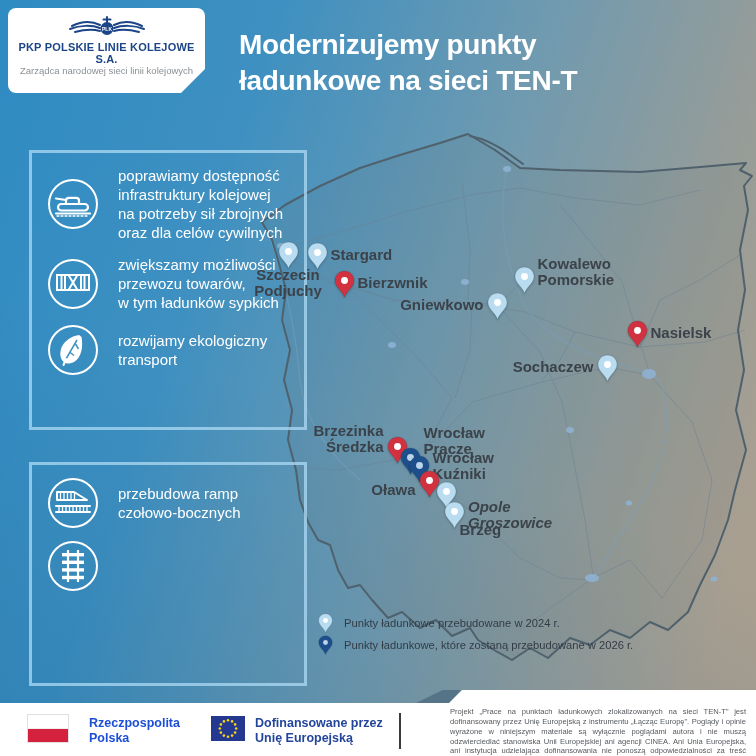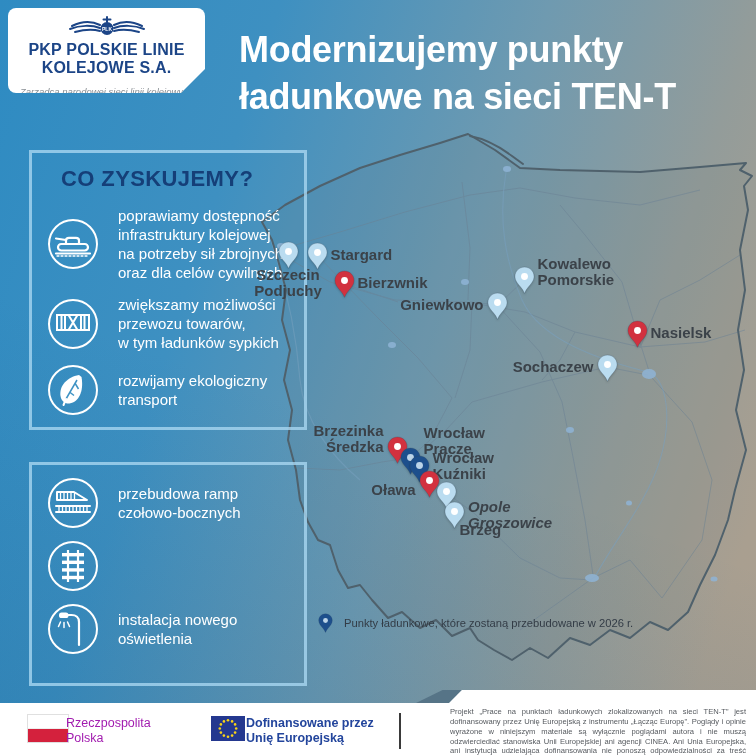--- a/index.html
+++ b/index.html
@@ -6,23 +6,23 @@
   *{box-sizing:border-box;font-family:"Liberation Sans",sans-serif;}
   .stage{position:relative;width:756px;height:756px;overflow:hidden;
     background:
       linear-gradient(200deg, rgba(0,0,0,0) 55%, rgba(13,88,140,.22) 100%),
       linear-gradient(108deg,#2e8bc2 0%,#3e90c1 28%,#6f9ab0 55%,#939c9a 76%,#a99f90 92%,#ab9f8f 100%);}
   svg{display:block;}
   
   .logo-box{position:absolute;left:8px;top:8px;width:197px;height:85px;background:#fff;
     border-radius:8px;clip-path:polygon(0 0,100% 0,100% calc(100% - 24px),calc(100% - 24px) 100%,0 100%);
     text-align:center;padding-top:7px;}
-  .company{margin-top:2px;font-size:16px;font-weight:700;color:#1c4587;letter-spacing:.2px;}
-  .tagline{margin-top:9px;font-size:9.5px;font-style:italic;color:#8a9095;}
-  .title{position:absolute;left:239px;top:27px;font-size:36px;font-weight:700;color:#fff;line-height:1.3;letter-spacing:-.3px;}
+  .company{margin-top:2px;font-size:11px;font-weight:700;color:#1c4587;letter-spacing:.2px;}
+  .tagline{font-size:9.5px;color:#8a9095;}
+  .title{position:absolute;left:239px;top:27px;font-size:28px;font-weight:700;color:#fff;line-height:1.3;letter-spacing:-.3px;}
   
   .panel{position:absolute;left:29px;width:278px;border:3px solid rgba(168,214,240,.8);padding:13px 6px 0 16px;}
   .panel-benefits{top:150px;height:280px;}
   .panel-scope{top:462px;height:224px;}
   .panel h2{margin:0 0 14px 13px;font-size:22px;font-weight:700;color:#153f78;letter-spacing:.4px;}
   .item{display:flex;align-items:center;gap:20px;margin-bottom:13px;}
   .icircle{flex:0 0 50px;width:50px;height:50px;border:2.5px solid #fff;border-radius:50%;
     display:flex;align-items:center;justify-content:center;}
   .itext{font-size:15px;color:#fff;line-height:1.27;white-space:pre-line;}
   
@@ -38,23 +38,23 @@
   .legend-row .ltext{margin-left:11px;font-size:11.2px;color:#333c46;}
   
   .wedge{position:absolute;left:414px;top:690px;width:62px;height:14px;background:#567487;
     clip-path:polygon(0 100%,46% 0,100% 0,54% 100%);}
   .fineprint-top{position:absolute;left:448px;top:690px;width:308px;height:14px;background:#fff;
     clip-path:polygon(4.5% 0,100% 0,100% 100%,0 100%);}
   .footer{position:absolute;left:0;top:703px;width:756px;height:53px;background:#fff;}
   .pl-flag{position:absolute;left:27px;top:11px;width:42px;height:29px;border:1px solid #e0e0e0;}
   .pl-flag .w{height:50%;background:#fff;border-bottom:1px solid #eee;}
   .pl-flag .r{height:50%;background:#d4213d;}
-  .pl-name{position:absolute;left:66px;top:13px;font-size:12.5px;font-weight:400;color:#a21caf;line-height:1.18;}
+  .pl-name{position:absolute;left:89px;top:13px;font-size:12.5px;font-weight:700;color:#1d4ed8;line-height:1.18;}
   .eu-flag{position:absolute;left:211px;top:13px;}
-  .eu-name{position:absolute;left:246px;top:13px;font-size:12.5px;font-weight:700;color:#23459c;line-height:1.18;}
+  .eu-name{position:absolute;left:255px;top:13px;font-size:12.5px;font-weight:700;color:#23459c;line-height:1.18;}
   .divider{position:absolute;left:399px;top:10px;width:1.5px;height:36px;background:#3a3a3a;}
   .disclaimer{position:absolute;left:450px;top:4px;width:296px;font-size:7.6px;color:#55595e;
     line-height:1.3;text-align:justify;}
 </style>
 </head>
 <body>
 
 <div class="stage">
 
   <svg style="position:absolute;left:0;top:0;pointer-events:none" width="756" height="756" viewBox="0 0 756 756">
@@ -112,21 +112,20 @@
     <div class="company">PKP POLSKIE LINIE KOLEJOWE S.A.</div>
     <div class="tagline">Zarządca narodowej sieci linii kolejowych</div>
   </div>
 
   <div class="title">
     <div>Modernizujemy punkty</div>
     <div>ładunkowe na sieci TEN-T</div>
   </div>
 
   <div class="panel panel-benefits">
-    <h2>CO ZYSKUJEMY?</h2>
     <div class="item">
       <div class="icircle">
         <svg width="44" height="44" viewBox="0 0 44 44" fill="none" stroke="#fff" stroke-width="2.2" stroke-linecap="round">
           <rect x="7" y="22" width="30" height="6.5" rx="3.2"></rect>
           <path d="M15 22 v-3.5 c0-1.6 1.5-2.6 3-2.6 h7 c1.5 0 3 1 3 2.6 V22"></path>
           <line x1="15" y1="18" x2="5" y2="16.5"></line>
           <line x1="5" y1="31.5" x2="39" y2="31.5"></line>
           <line x1="6" y1="34" x2="38" y2="34" stroke-width="1.3" stroke-dasharray="2 2"></line>
         </svg>
       </div>
@@ -187,30 +186,20 @@
           </g>
           <g fill="#fff">
             <rect x="11" y="9" width="22" height="3.4"></rect>
               <rect x="11" y="16.6" width="22" height="3.4"></rect>
             <rect x="11" y="24.2" width="22" height="3.4"></rect>
               <rect x="11" y="31.8" width="22" height="3.4"></rect>
           </g>
         </svg>
       </div>
     </div>
-    <div class="item">
-      <div class="icircle">
-        <svg width="44" height="44" viewBox="0 0 44 44" fill="none" stroke="#fff" stroke-width="2.2" stroke-linecap="round">
-          <path d="M28 38 V15 c0-4.5-3-7-7.5-7 H14"></path>
-          <rect x="8" y="5.5" width="9.5" height="5.5" rx="2.6" fill="#fff" stroke="none"></rect>
-          <path d="M9.5 15 l-2 4.5 M13 15.5 v5 M16.5 15 l2 4.5" stroke-width="1.5"></path>
-        </svg>
-      </div>
-      <div class="itext">instalacja nowego oświetlenia</div>
-    </div>
   </div>
 
   <div style="position:absolute;left:0;top:0;width:756px;height:756px;pointer-events:none;">
       <div class="pin-wrap" style="left: 277.5px; top: 241px;">
         <svg width="21" height="28" viewBox="0 0 22 29">
     <path d="M11 1C5.3 1 1 5.4 1 10.9c0 4.3 2.9 7.4 5.9 10.9 1.7 2 3.2 4.2 4.1 6.7.9-2.5 2.4-4.7 4.1-6.7 3-3.5 5.9-6.6 5.9-10.9C21 5.4 16.7 1 11 1Z" fill="#badcf0" stroke="rgba(55,75,95,.35)" stroke-width=".8"></path>
     <circle cx="11" cy="10.8" r="3.6" fill="#ffffff"></circle>
         </svg>
         <div class="pin-label side-below">Szczecin
 Podjuchy</div>
@@ -298,20 +287,27 @@
         <svg width="21" height="28" viewBox="0 0 22 29">
     <path d="M11 1C5.3 1 1 5.4 1 10.9c0 4.3 2.9 7.4 5.9 10.9 1.7 2 3.2 4.2 4.1 6.7.9-2.5 2.4-4.7 4.1-6.7 3-3.5 5.9-6.6 5.9-10.9C21 5.4 16.7 1 11 1Z" fill="#badcf0" stroke="rgba(55,75,95,.35)" stroke-width=".8"></path>
     <circle cx="11" cy="10.8" r="3.6" fill="#ffffff"></circle>
         </svg>
         <div class="pin-label side-right" style="top: 14px;">Opole
 Groszowice</div>
       </div>
     </div>
 
   <div class="legend">
+      <div class="legend-row">
+        <svg width="15" height="20" viewBox="0 0 22 29">
+    <path d="M11 1C5.3 1 1 5.4 1 10.9c0 4.3 2.9 7.4 5.9 10.9 1.7 2 3.2 4.2 4.1 6.7.9-2.5 2.4-4.7 4.1-6.7 3-3.5 5.9-6.6 5.9-10.9C21 5.4 16.7 1 11 1Z" fill="#badcf0" stroke="rgba(55,75,95,.35)" stroke-width=".8"></path>
+    <circle cx="11" cy="10.8" r="3.6" fill="#ffffff"></circle>
+        </svg>
+        <span class="ltext">Punkty ładunkowe przebudowane w 2024 r.</span>
+      </div>
       <div class="legend-row">
         <svg width="15" height="20" viewBox="0 0 22 29">
     <path d="M11 1C5.3 1 1 5.4 1 10.9c0 4.3 2.9 7.4 5.9 10.9 1.7 2 3.2 4.2 4.1 6.7.9-2.5 2.4-4.7 4.1-6.7 3-3.5 5.9-6.6 5.9-10.9C21 5.4 16.7 1 11 1Z" fill="#1d4f8c" stroke="rgba(55,75,95,.35)" stroke-width=".8"></path>
     <circle cx="11" cy="10.8" r="3.6" fill="#bcd4e8"></circle>
         </svg>
         <span class="ltext">Punkty ładunkowe, które zostaną przebudowane w 2026 r.</span>
       </div>
     </div>
 
   <div class="wedge"></div>

